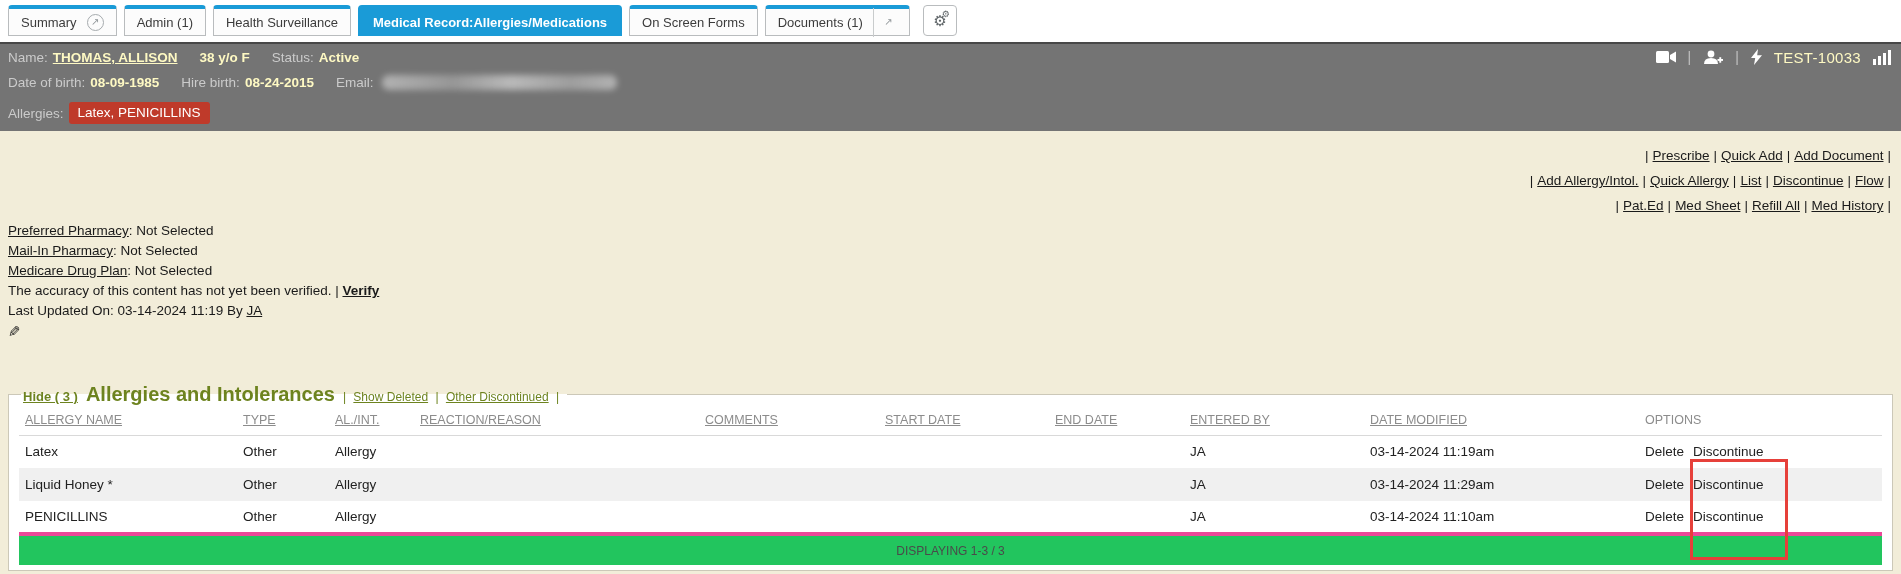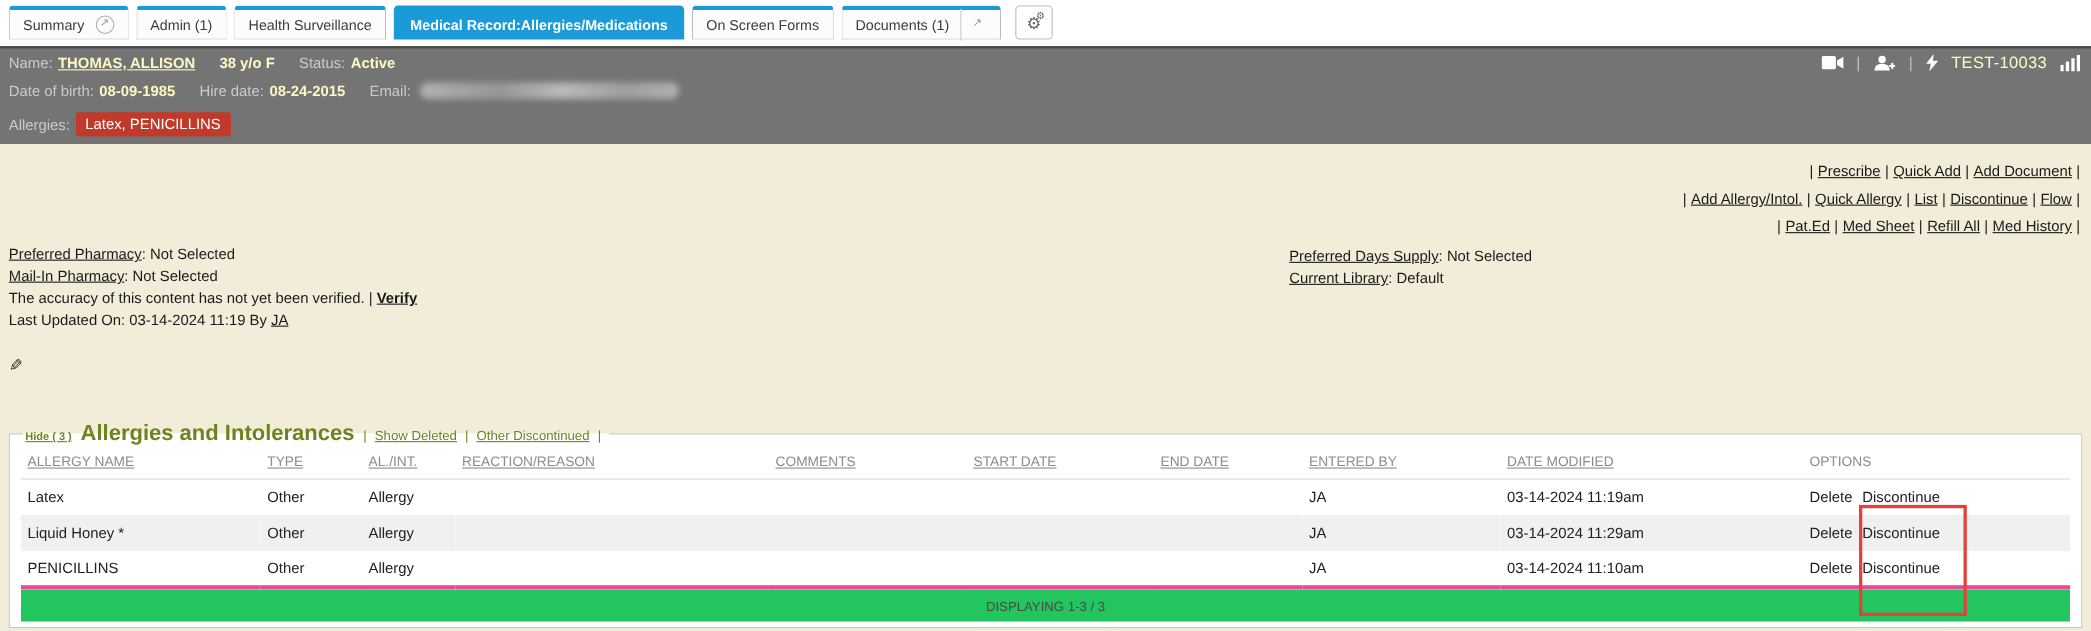--- a/index.html
+++ b/index.html
@@ -66,21 +66,21 @@
   .verify { font-weight:bold; text-decoration:underline; cursor:pointer; }
   .ja-link { text-decoration:underline; cursor:pointer; }
   .pencil { position:absolute; top:192px; left:8px; font-size:15px; color:#1b1b1b; cursor:pointer; transform:scaleX(-1); display:inline-block; }
 
   
   fieldset.allergy-panel {
     position:absolute; top:252px; left:8px; right:8px;
     border:1px solid #ccc8b8; background:#ffffff; padding:0 10px 5px;
   }
   legend.panel-legend { display:flex; align-items:baseline; padding:0 8px 0 2px; margin-left:2px; white-space:nowrap; }
-  .hide-link { color:#6d831f; font-size:10px; font-weight:bold; text-decoration:underline; cursor:pointer; }
+  .hide-link { color:#6d831f; font-size:13px; font-weight:bold; text-decoration:underline; cursor:pointer; }
   .panel-title { color:#6d831f; font-size:20px; font-weight:bold; margin:0 8px; }
   .legend-small { color:#6d831f; font-size:12px; }
   .legend-small a { text-decoration:underline; cursor:pointer; margin:0 4px; }
 
   table.allergy-table { width:100%; border-collapse:collapse; table-layout:fixed; }
   table.allergy-table th {
     text-align:left; font-weight:normal; font-size:12.5px; color:#8c8c8c;
     height:29px; padding:0 6px; border-bottom:1px solid #d9d9d9; white-space:nowrap;
   }
   table.allergy-table th span { text-decoration:underline; cursor:pointer; }
@@ -171,21 +171,21 @@
             <rect x="10" y="3" width="3" height="12" fill="#fff"></rect>
             <rect x="15" y="0" width="3" height="15" fill="#fff"></rect>
           </svg>
       </span>
     </div>
   </div>
   <div class="p-row p-row2">
     <span class="p-lbl">Date of birth:</span>
     <span class="p-val">08-09-1985</span>
     <span class="p-gap"></span>
-    <span class="p-lbl">Hire date:</span>
+    <span class="p-lbl">Hire birth:</span>
     <span class="p-val">08-24-2015</span>
     <span class="p-gap"></span>
     <span class="p-lbl">Email:</span>
     <span class="email-blur"></span>
   </div>
   <div class="p-row p-row3">
     <span class="p-lbl">Allergies:</span>
     <span class="badge">Latex, PENICILLINS</span>
   </div>
 </div>
@@ -201,40 +201,34 @@
   <div class="info-left">
     <div>
       <span class="ul-lbl">Preferred Pharmacy</span><span>:</span>
       <span>Not Selected</span>
     </div>
     <div>
       <span class="ul-lbl">Mail-In Pharmacy</span><span>:</span>
       <span>Not Selected</span>
     </div>
     <div>
+      <span class="ul-lbl">Medicare Drug Plan</span><span>:</span>
+      <span>Not Selected</span>
+    </div>
+    <div>
       <span>The accuracy of this content has not yet been verified.</span>
       <span>|</span>
       <span class="verify">Verify</span>
     </div>
     <div>
       <span>Last Updated On: 03-14-2024 11:19 By</span>
       <span class="ja-link">JA</span>
     </div>
   </div>
 
-  <div class="info-right">
-    <div>
-      <span class="ul-lbl">Preferred Days Supply</span><span>:</span>
-      <span>Not Selected</span>
-    </div>
-    <div>
-      <span class="ul-lbl">Current Library</span><span>:</span>
-      <span>Default</span>
-    </div>
-  </div>
 
   <span class="pencil">✎</span>
 
   <fieldset class="allergy-panel">
     <legend class="panel-legend">
       <span class="hide-link">Hide ( 3 )</span>
       <span class="panel-title">Allergies and Intolerances</span>
       <span class="legend-small">
         <span>|</span>
         <a>Show Deleted</a>

